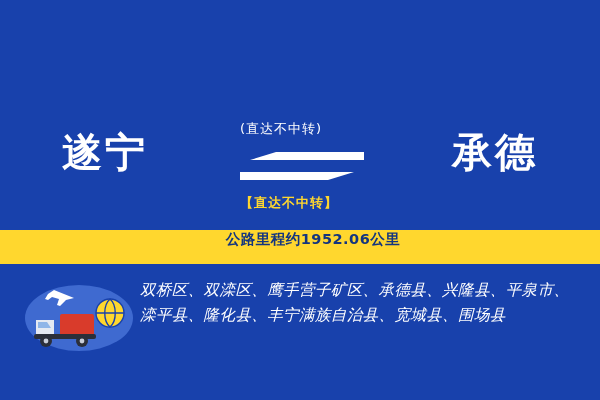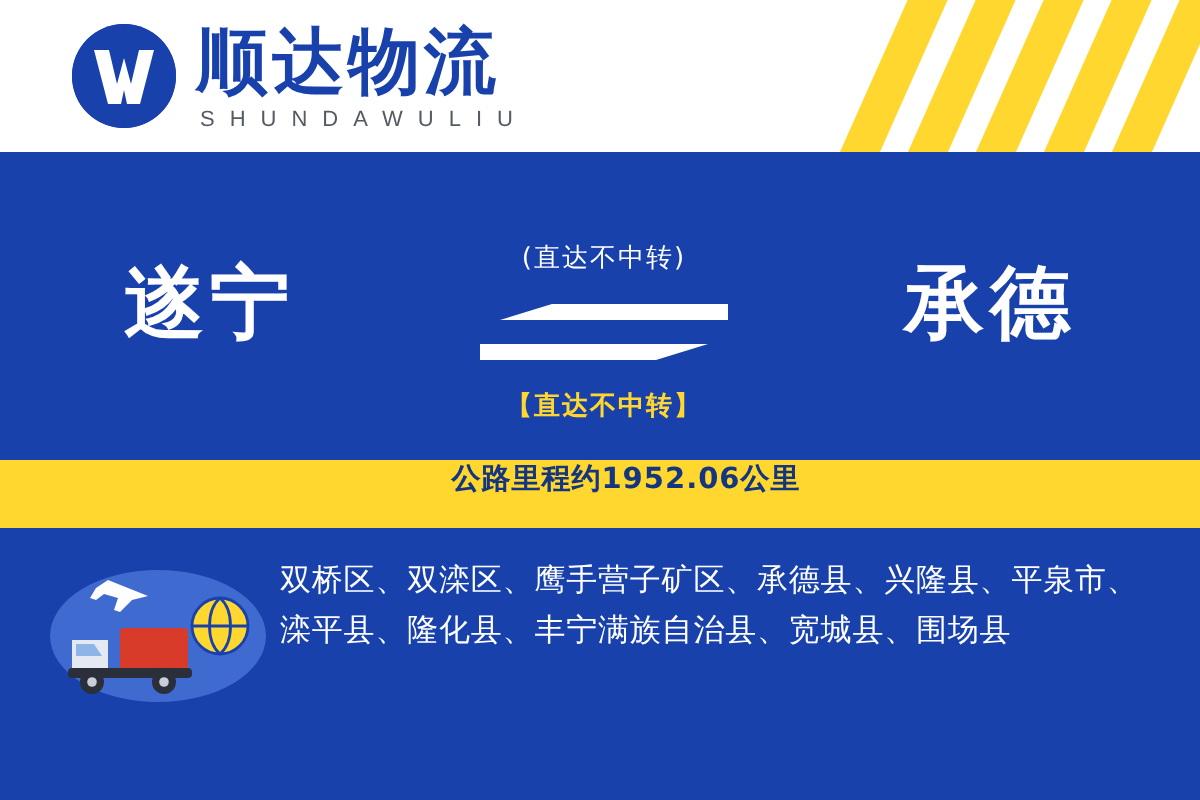--- a/index.html
+++ b/index.html
@@ -95,21 +95,20 @@
     line-height: 48px;
   }
   .city-from { left: 62px; }
   .city-to { right: 62px; }
 
   .mid {
     position: absolute;
     left: 240px;
     top: 44px;
     width: 124px;
-    text-align: center;
   }
   .mid-top {
     font-size: 13px;
     color: #ffffff;
     font-family: "DejaVu Sans", sans-serif;
     letter-spacing: 1px;
     white-space: nowrap;
   }
   .arrows {
     position: relative;
@@ -150,20 +149,21 @@
   }
   .band-gap { display: inline-block; width: 22px; }
 
   
   .bottom {
     position: absolute;
     left: 0;
     top: 264px;
     width: 600px;
     height: 100px;
+    font-style: italic;
   }
   .illus {
     position: absolute;
     left: 24px;
     top: 14px;
     width: 110px;
     height: 78px;
   }
   .area-text {
     position: absolute;
@@ -175,37 +175,20 @@
     color: #ffffff;
     font-family: "DejaVu Sans", sans-serif;
     letter-spacing: 0.4px;
   }
 </style>
 </head>
 <body>
 
 <div class="poster">
 
-  <div class="header">
-    <div class="logo-mark">
-      <svg width="52" height="52" viewBox="0 0 52 52" aria-hidden="true">
-        <circle cx="26" cy="26" r="26" fill="#1841ac"></circle>
-        <path d="M11 13 L18.5 13 L22.5 30 L26 17 L29.5 30 L33.5 13 L41 13 L34 40 L27.5 40 L26 33 L24.5 40 L18 40 Z" fill="#ffffff"></path>
-      </svg>
-    </div>
-    <div class="brand-cn">顺达物流</div>
-    <div class="brand-en">SHUNDAWULIU</div>
-    <div class="stripes">
-      <div class="stripe" style="right:8px;"></div>
-      <div class="stripe" style="right:42px;"></div>
-      <div class="stripe" style="right:76px;"></div>
-      <div class="stripe" style="right:110px;"></div>
-      <div class="stripe" style="right:144px;"></div>
-    </div>
-  </div>
 
   <div class="route">
     <div class="city city-to">承德</div>
     <div class="city city-from">遂宁</div>
 
     <div class="mid">
       <div class="mid-top">(直达不中转)</div>
       <div class="arrows">
         <svg width="124" height="42" viewBox="0 0 124 42" aria-hidden="true">
           <path d="M124 6 L36 6 L10 14 L124 14 Z" fill="#ffffff"></path>

